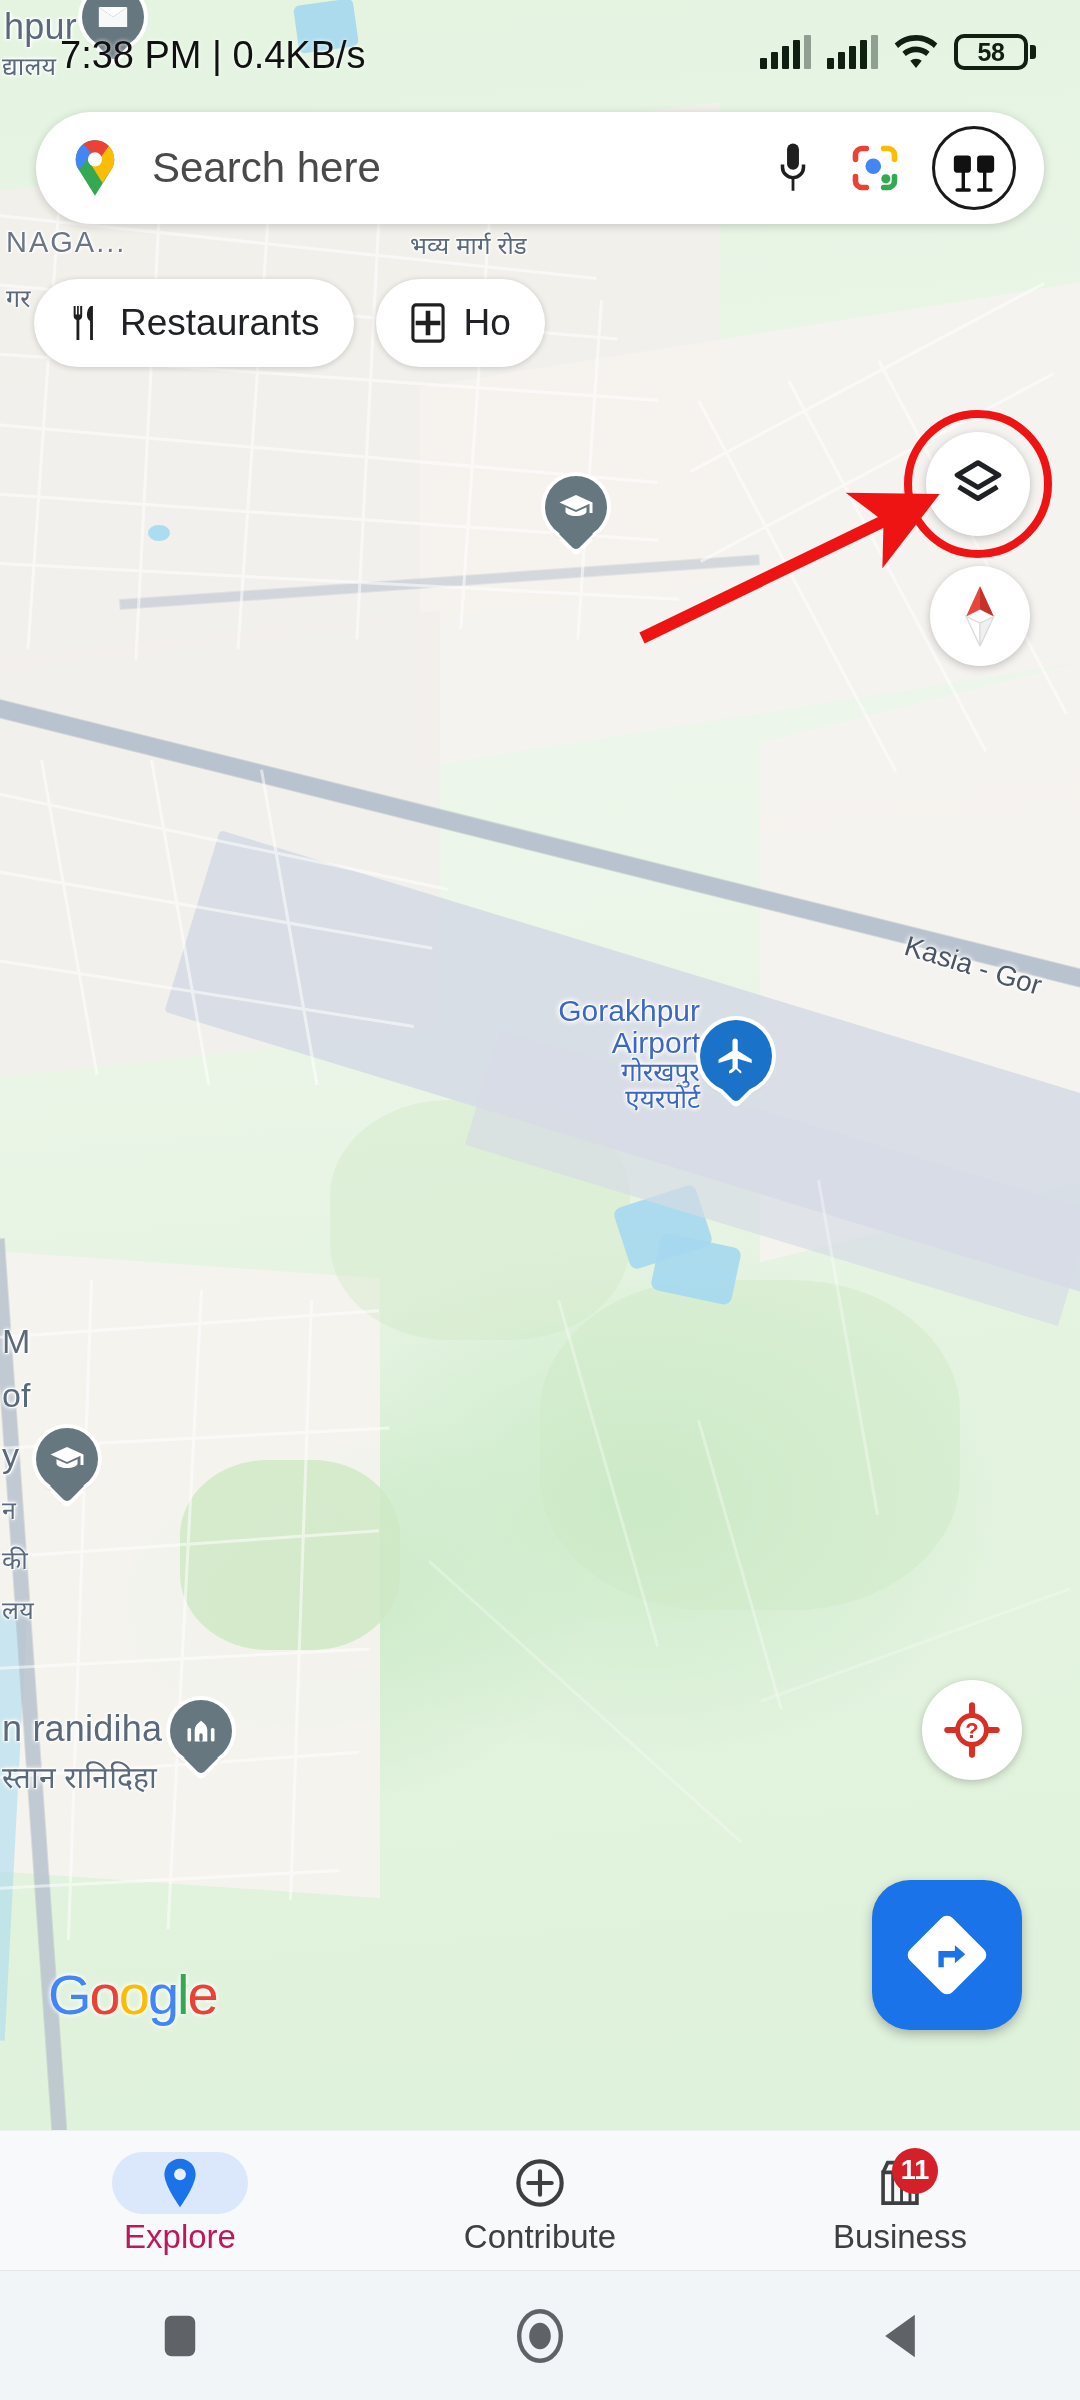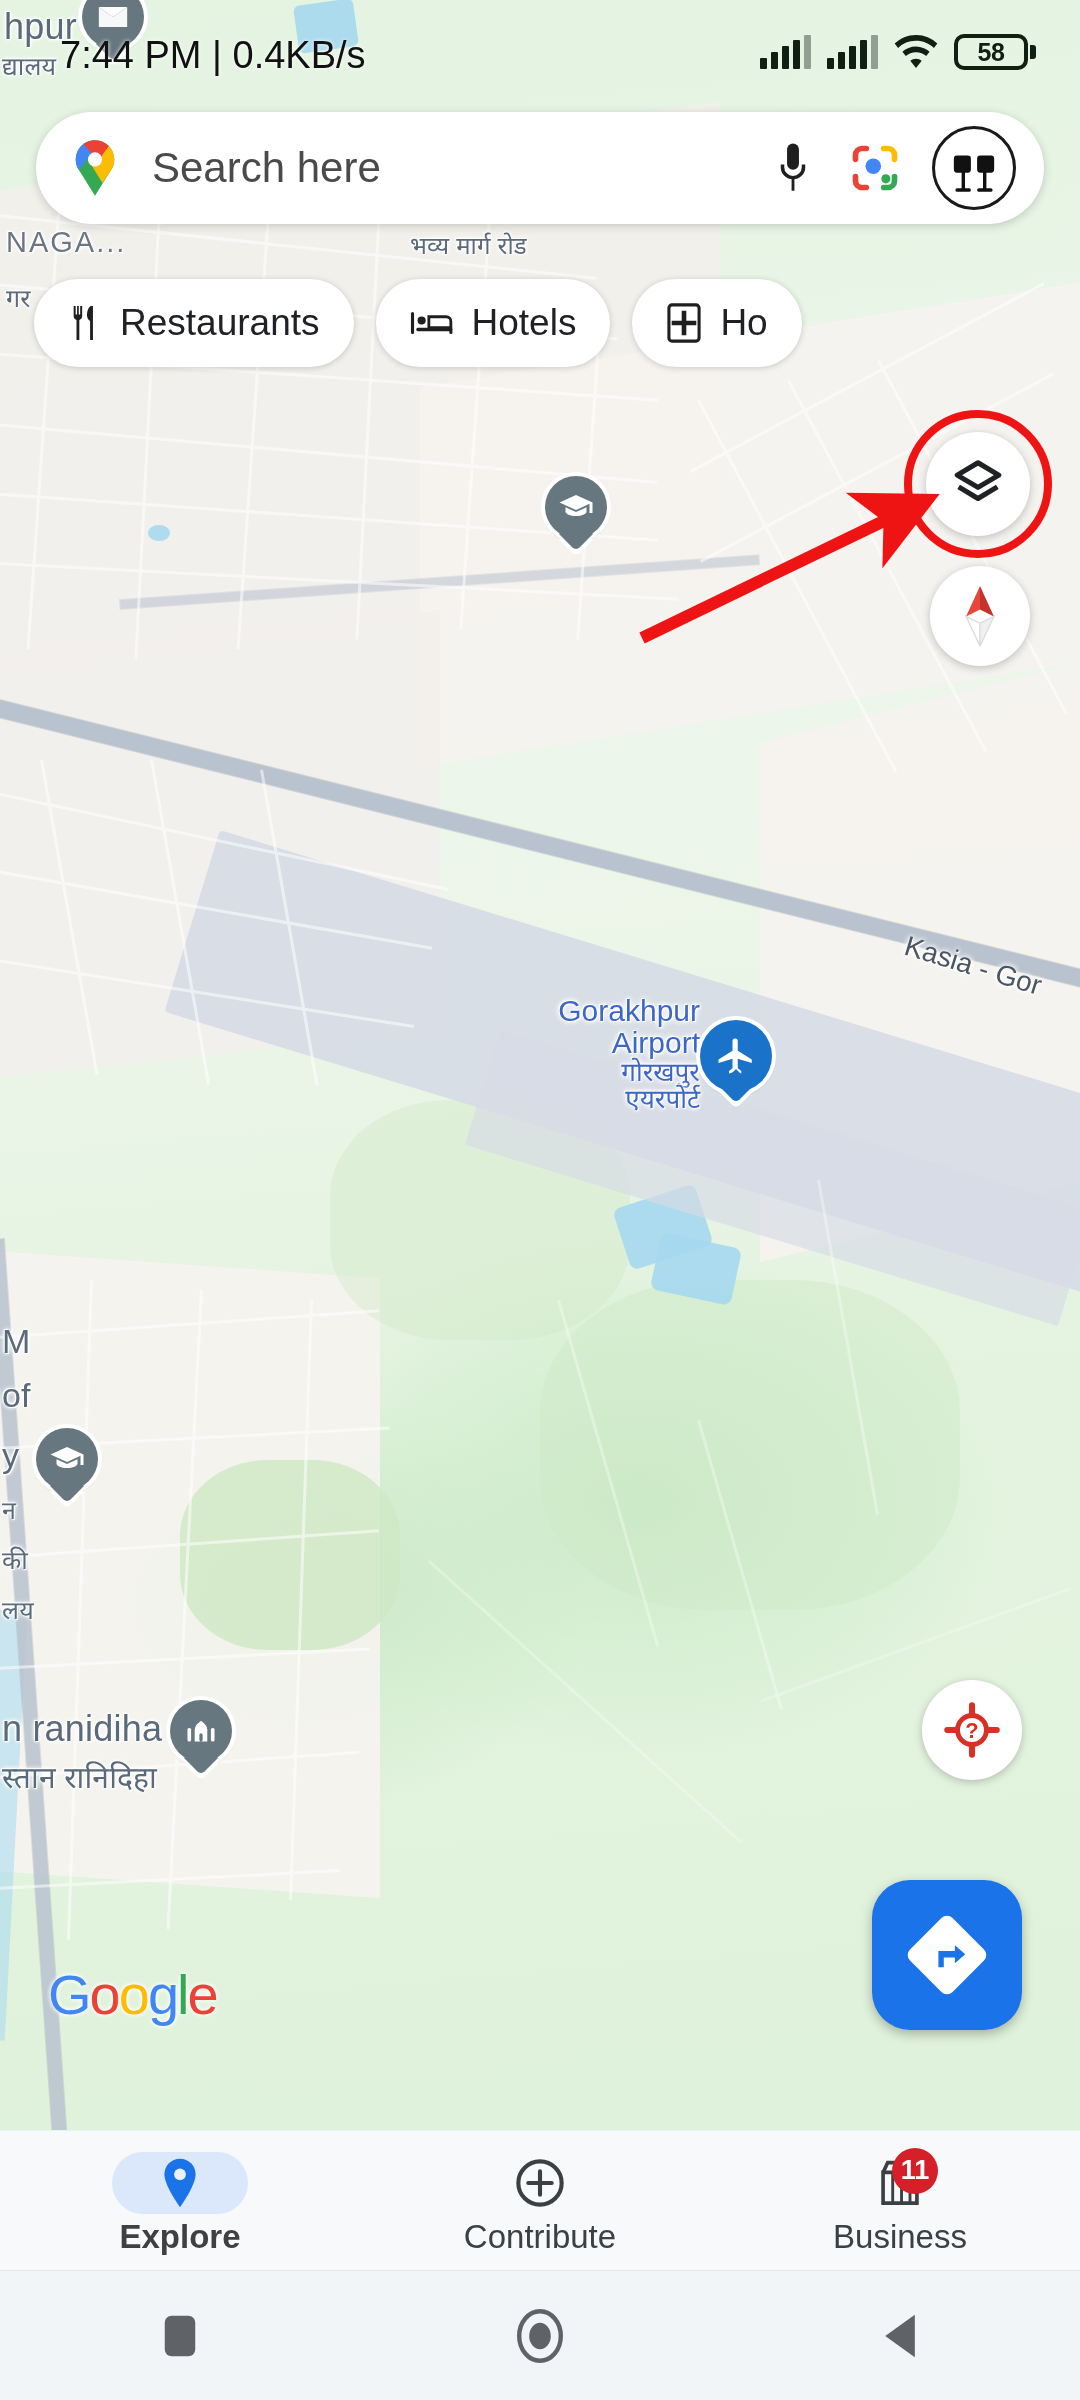--- a/index.html
+++ b/index.html
@@ -183,21 +183,21 @@
   .navitem{
     flex:1; display:flex; flex-direction:column; align-items:center;
     justify-content:center; gap:4px; position:relative; padding-top:6px;
   }
   .navicon{
     width:136px; height:62px; border-radius:31px;
     display:flex; align-items:center; justify-content:center; position:relative;
   }
   .navitem.active .navicon{ background:#dbe7fb; }
   .navlabel{ font-size:33px; color:#3c4043; }
-  .navitem.active .navlabel{ color:#404040;font-weight:bold; }
+  .navitem.active .navlabel{ color:#be185d; }
   .reddot{
     position:absolute; width:22px; height:22px; border-radius:50%;
     background:#ea1c24; top:2px; right:42px;
   }
   .badge{
     position:absolute; top:-4px; right:30px; min-width:46px; height:46px;
     border-radius:23px; background:#d5202a; color:#fff; font-size:27px;
     font-weight:600; display:flex; align-items:center; justify-content:center;
     padding:0 8px;
   }
@@ -369,21 +369,21 @@
         <path d="M0,0 L7,3.5 L0,7 L1.8,3.5 z" fill="#ef1414"></path>
       </marker>
     </defs>
     <line x1="642" y1="638" x2="890" y2="518" stroke="#ef1414" stroke-width="12" marker-end="url(#ah)"></line>
   </svg>
 </div>
 
 <div id="annot-circle"></div>
 
 <div id="statusbar">
-  <div id="status-clock">7:44 PM | 0.4KB/s</div>
+  <div id="status-clock">7:38 PM | 0.4KB/s</div>
   <div id="status-icons">
     <div class="sigbars">
         <i></i>
         <i></i>
         <i></i>
         <i></i>
         <i></i>
       </div>
     <div class="sigbars">
         <i></i>
@@ -449,30 +449,20 @@
 
 <div id="chiprow">
   <div class="chip">
     <svg width="34" height="40" viewBox="0 0 24 26" fill="#1f1f1f">
       <path d="M4 1v7a3 3 0 0 0 2 2.8V25h2V10.8A3 3 0 0 0 10 8V1H8.6v6H7.6V1H6.4v6H5.4V1z"></path>
       <path d="M16 1c-2 1.4-2.6 4-2.6 6.4 0 2.1.9 3.6 2.2 4.1V25h2V1z"></path>
     </svg>
     <span>Restaurants</span>
   </div>
   <div class="chip">
-    <svg width="44" height="34" viewBox="0 0 28 20" fill="#1f1f1f">
-      <rect x="0.6" y="3" width="2" height="14" rx="1"></rect>
-      <circle cx="7.4" cy="8.4" r="2.6"></circle>
-      <path d="M12 6h11a3 3 0 0 1 3 3v4H12V6z" fill="none" stroke="#1f1f1f" stroke-width="1.8"></path>
-      <rect x="4" y="13" width="22" height="2.2" rx="1"></rect>
-      <rect x="25" y="13" width="2" height="4" rx="1"></rect>
-    </svg>
-    <span>Hotels</span>
-  </div>
-  <div class="chip">
     <svg width="36" height="40" viewBox="0 0 22 26" fill="none">
       <rect x="1.2" y="1.2" width="19.6" height="23.6" rx="2" stroke="#1f1f1f" stroke-width="2"></rect>
       <path d="M11 6.5v13M4.5 13h13" stroke="#1f1f1f" stroke-width="3" stroke-linecap="square"></path>
     </svg>
     <span>Ho</span>
   </div>
 </div>
 
 <div class="mapbtn" id="layers-btn">
   <svg width="58" height="58" viewBox="0 0 24 24" fill="none" stroke="#202124" stroke-width="2.1" stroke-linejoin="round">

